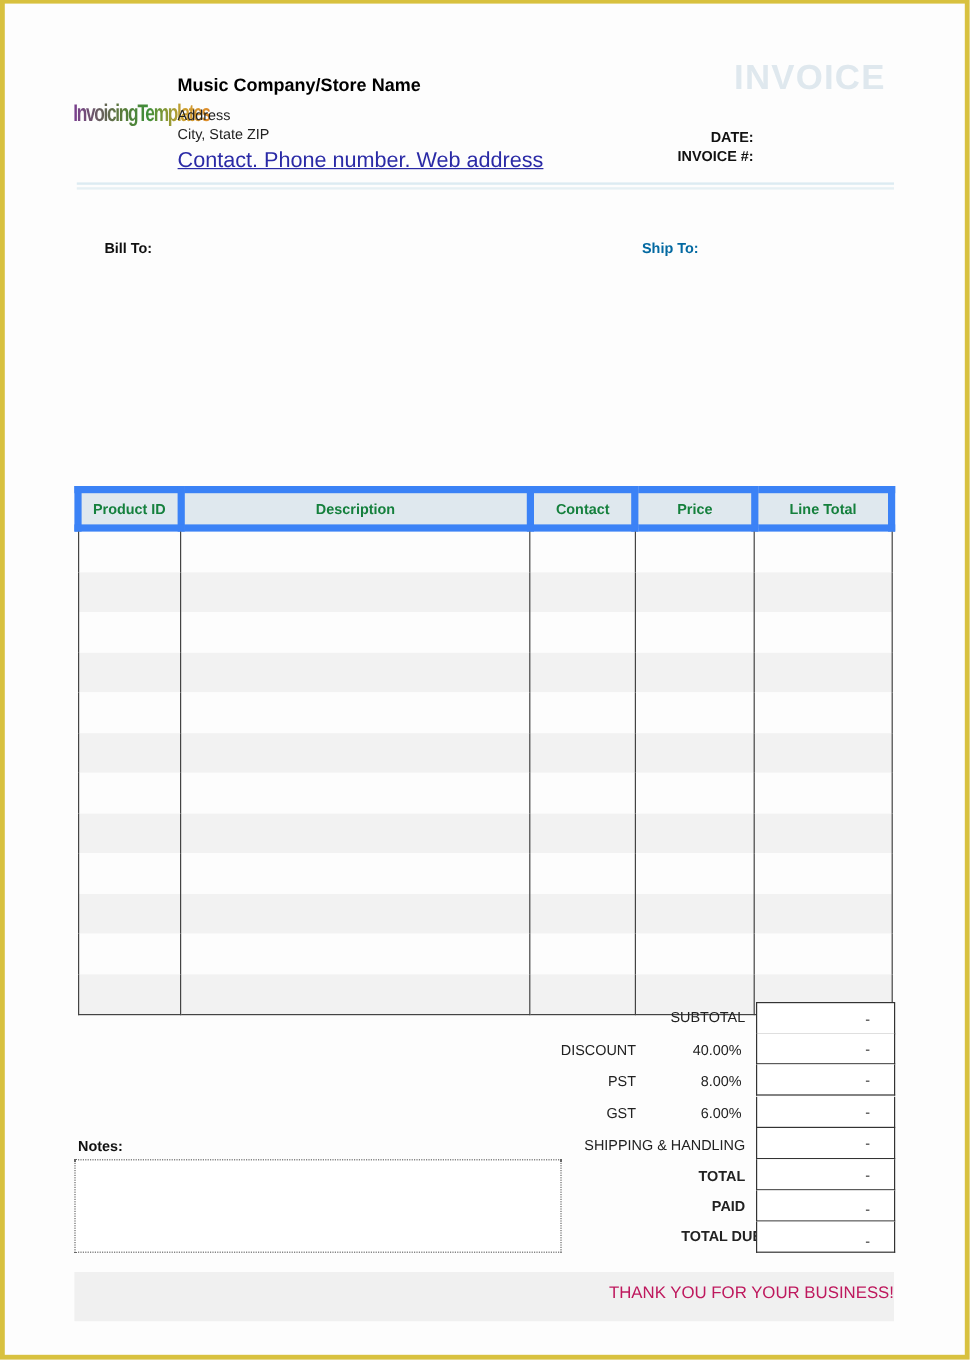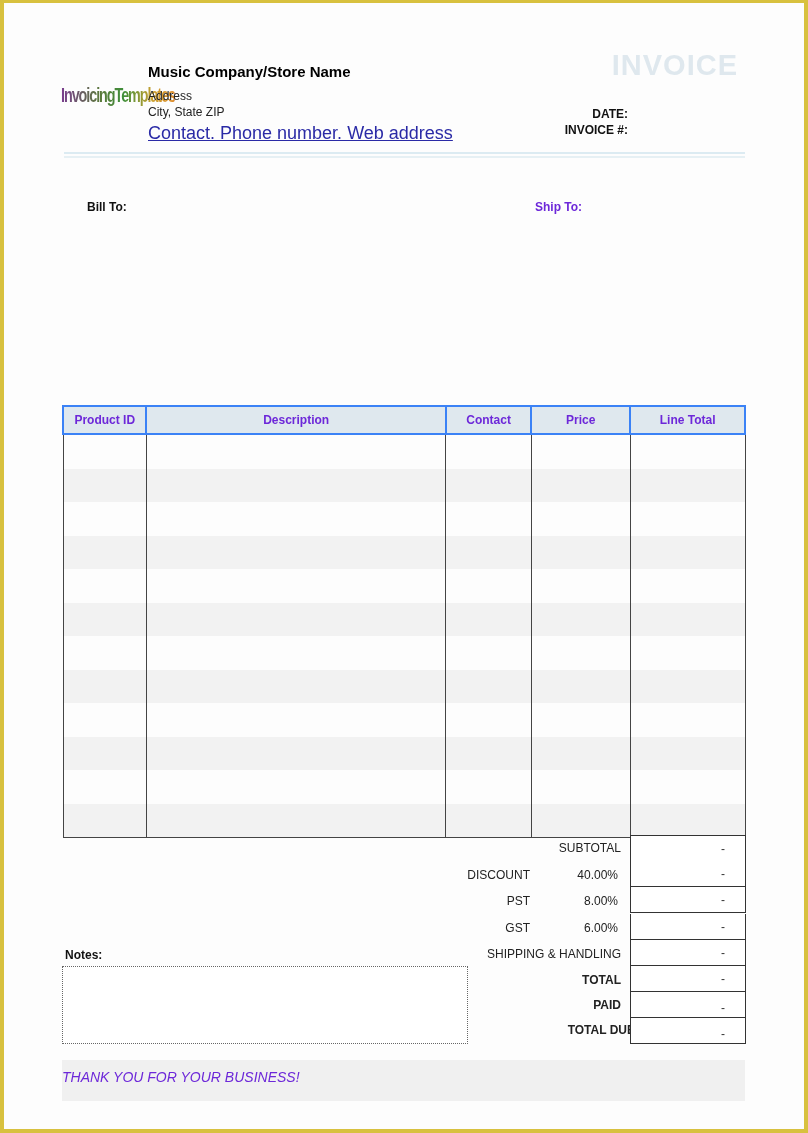--- a/index.html
+++ b/index.html
@@ -9,40 +9,40 @@
   .logo { left:57px; top:81px; font-family:"Liberation Sans Narrow","Liberation Sans", sans-serif; font-size:20px; font-weight:bold; letter-spacing:-1.5px; transform:scaleX(0.72); transform-origin:left top;
     background:linear-gradient(90deg,#7a3d8f 0%,#5a7a3a 35%,#3f8f3a 55%,#c9a030 80%,#e08c2a 100%); -webkit-background-clip:text; background-clip:text; color:transparent; white-space:nowrap; }
   .company { left:144px; top:60px; font-size:15px; font-weight:bold; color:#000; }
   .addr { left:144px; font-size:12px; color:#222; }
   .contact { left:144px; top:120px; font-size:18px; color:#2a2aa6; text-decoration:underline; }
   .invoice-title { right:66px; top:46px; font-size:29px; font-weight:bold; color:#dfe8ee; letter-spacing:1px; }
   .meta-label { right:176px; font-size:12px; font-weight:bold; color:#111; text-align:right; }
   .rule1 { left:60px; top:149px; width:681px; height:2px; background:#dcebf2; }
   .rule2 { left:60px; top:153px; width:681px; height:2px; background:#e6f0f4; }
   .billto { left:83px; top:197px; font-size:12px; font-weight:bold; color:#111; }
-  .shipto { left:531px; top:197px; font-size:12px; font-weight:bold; color:#6d28d9; }
+  .shipto { left:531px; top:197px; font-size:12px; font-weight:bold; color:#0369a1; }
   table { border-collapse:collapse; position:absolute; }
   td, th { padding:0; }
   .info { left:58px; top:331px; width:684px; }
   .info th { background:#dfe8ee; border:1px solid #444; height:25px; font-size:12px; font-weight:bold; color:#222; }
   .info td { border:1px solid #444; height:25px; background:#fff; }
   .items { left:58px; top:402px; width:684px; }
-  .items th { background:#dfe8ee; border:2px solid #3b82f6; height:26px; font-size:12px; font-weight:bold; color:#6d28d9; }
+  .items th { background:#dfe8ee; border:6px solid #3b82f6; height:26px; font-size:12px; font-weight:bold; color:#15803d; }
   .items td { border-left:1px solid #444; border-right:1px solid #444; height:33.5px; }
   .items tr.odd td { background:#fdfdfd; }
   .items tr.even td { background:#f2f2f2; }
   .items tr:last-child td { border-bottom:1px solid #444; }
   .sum-label { font-size:12px; color:#222; text-align:right; }
   .sum-box { left:626px; width:114px; height:25px; border:1px solid #333; border-top:none; background:#fff; }
   .sum-box.first { border-top:1px solid #333; }
   .sum-dash { position:absolute; right:20px; top:6px; font-size:12px; color:#333; }
   .notes-label { left:61px; top:945px; font-size:12px; font-weight:bold; color:#111; }
   .notes-box { left:58px; top:963px; width:404px; height:76px; border:1px dotted #666; background:#fff; }
   .thanks { left:58px; top:1057px; width:683px; height:41px; background:#f0f0f0; }
-  .thanks span { position:absolute; left:0; right:0; top:9px; text-align:left; font-size:14px; font-style:italic; color:#6d28d9; }
+  .thanks span { position:absolute; left:0; right:0; top:9px; text-align:right; font-size:14px; color:#be185d; }
 </style>
 </head>
 <body>
 
 <div class="page">
   <div class="abs logo">InvoicingTemplates</div>
   <div class="abs company">Music Company/Store Name</div>
   <div class="abs addr" style="top:86px;">Address</div>
   <div class="abs addr" style="top:102px;">City, State ZIP</div>
   <div class="abs contact">Contact. Phone number. Web address</div>

